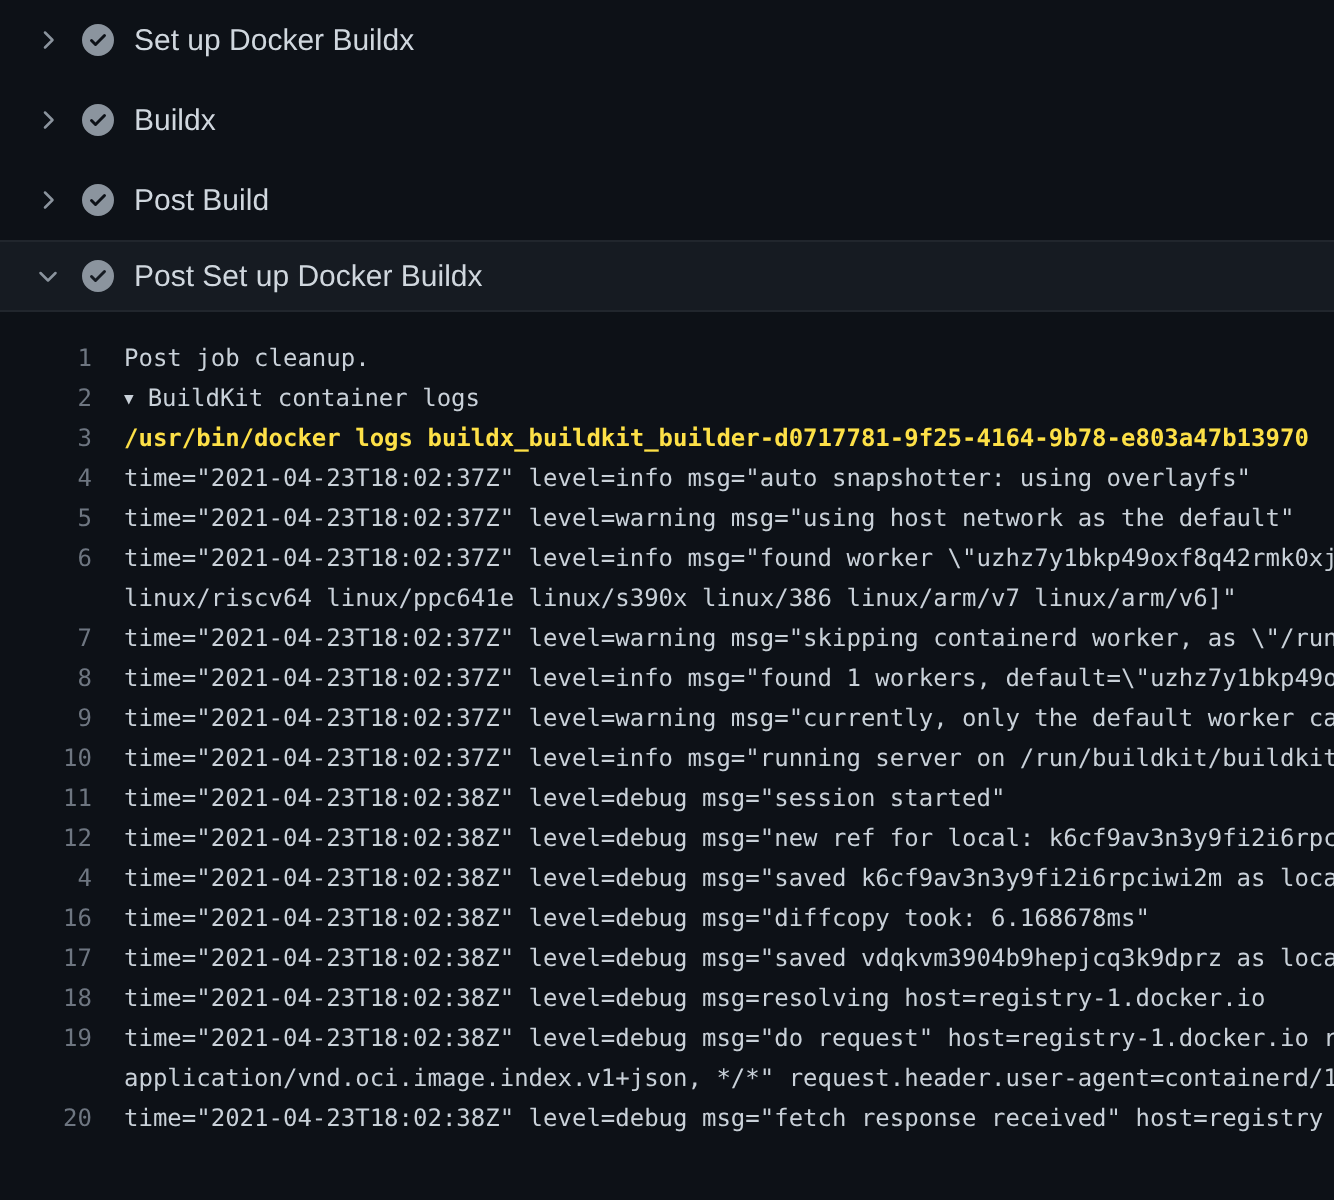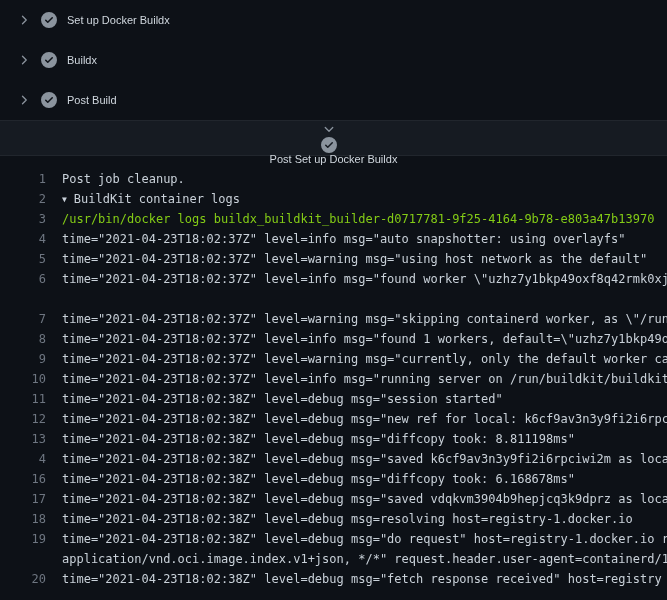--- a/index.html
+++ b/index.html
@@ -16,33 +16,32 @@
   .step {
     display:flex; align-items:center;
     height:40px; padding:0 16px;
     cursor:pointer;
   }
   .step.expanded {
     height:36px;
     background:#161b22;
     border-top:1px solid #21262d;
     border-bottom:1px solid #21262d;
-    flex-direction:column;
   }
   .chev {
     width:16px; height:16px; flex:none;
     display:flex; align-items:center; justify-content:center;
     margin-right:9px;
   }
   .check {
     width:16px; height:16px; flex:none;
     display:flex; align-items:center; justify-content:center;
     margin-right:10px;
   }
-  .step-label { font-size:11px; font-weight:400; color:#d0d7de; }
+  .step-label { font-size:15px; font-weight:400; color:#d0d7de; }
 
   
   .log {
     font-family:"DejaVu Sans Mono","Liberation Mono",monospace;
     font-size:12px; line-height:20px;
     padding-top:13px;
     color:#c9d1d9;
   }
   .row {
     display:flex;
@@ -50,21 +49,21 @@
     white-space:pre;
     overflow:hidden;
   }
   .num {
     flex:none; width:46px;
     text-align:right;
     color:#6e7681;
     cursor:pointer;
   }
   .txt { padding-left:16px; }
-  .row.command .txt { color:#84cc16; font-weight:400; }
+  .row.command .txt { color:#fde047; font-weight:700; }
   .row.group .txt { cursor:pointer; }
   .tri {
     display:inline-block;
     font-size:8px;
     vertical-align:1px;
     margin-right:7px;
     color:#c9d1d9;
   }
 </style>
 </head>
@@ -125,28 +124,27 @@
         <span class="step-label">Post Set up Docker Buildx</span>
       </div>
     </div>
   <div class="log">
       <div class="row plain"><span class="num">1</span><span class="txt">Post job cleanup.</span></div>
       <div class="row group"><span class="num">2</span><span class="txt"><span class="tri">▼</span><span>BuildKit container logs</span></span></div>
       <div class="row command"><span class="num">3</span><span class="txt">/usr/bin/docker logs buildx_buildkit_builder-d0717781-9f25-4164-9b78-e803a47b13970</span></div>
       <div class="row plain"><span class="num">4</span><span class="txt">time="2021-04-23T18:02:37Z" level=info msg="auto snapshotter: using overlayfs"</span></div>
       <div class="row plain"><span class="num">5</span><span class="txt">time="2021-04-23T18:02:37Z" level=warning msg="using host network as the default"</span></div>
       <div class="row plain"><span class="num">6</span><span class="txt">time="2021-04-23T18:02:37Z" level=info msg="found worker \"uzhz7y1bkp49oxf8q42rmk0xj</span></div>
-      <div class="row plain"><span class="num"></span></div>
+      <div class="row plain"><span class="num"></span><span class="txt">linux/riscv64 linux/ppc641e linux/s390x linux/386 linux/arm/v7 linux/arm/v6]"</span></div>
       <div class="row plain"><span class="num">7</span><span class="txt">time="2021-04-23T18:02:37Z" level=warning msg="skipping containerd worker, as \"/run</span></div>
       <div class="row plain"><span class="num">8</span><span class="txt">time="2021-04-23T18:02:37Z" level=info msg="found 1 workers, default=\"uzhz7y1bkp49o</span></div>
       <div class="row plain"><span class="num">9</span><span class="txt">time="2021-04-23T18:02:37Z" level=warning msg="currently, only the default worker ca</span></div>
       <div class="row plain"><span class="num">10</span><span class="txt">time="2021-04-23T18:02:37Z" level=info msg="running server on /run/buildkit/buildkit</span></div>
       <div class="row plain"><span class="num">11</span><span class="txt">time="2021-04-23T18:02:38Z" level=debug msg="session started"</span></div>
       <div class="row plain"><span class="num">12</span><span class="txt">time="2021-04-23T18:02:38Z" level=debug msg="new ref for local: k6cf9av3n3y9fi2i6rpc</span></div>
-      <div class="row plain"><span class="num">13</span><span class="txt">time="2021-04-23T18:02:38Z" level=debug msg="diffcopy took: 8.811198ms"</span></div>
       <div class="row plain"><span class="num">4</span><span class="txt">time="2021-04-23T18:02:38Z" level=debug msg="saved k6cf9av3n3y9fi2i6rpciwi2m as loca</span></div>
       <div class="row plain"><span class="num">16</span><span class="txt">time="2021-04-23T18:02:38Z" level=debug msg="diffcopy took: 6.168678ms"</span></div>
       <div class="row plain"><span class="num">17</span><span class="txt">time="2021-04-23T18:02:38Z" level=debug msg="saved vdqkvm3904b9hepjcq3k9dprz as loca</span></div>
       <div class="row plain"><span class="num">18</span><span class="txt">time="2021-04-23T18:02:38Z" level=debug msg=resolving host=registry-1.docker.io</span></div>
       <div class="row plain"><span class="num">19</span><span class="txt">time="2021-04-23T18:02:38Z" level=debug msg="do request" host=registry-1.docker.io r</span></div>
       <div class="row plain"><span class="num"></span><span class="txt">application/vnd.oci.image.index.v1+json, */*" request.header.user-agent=containerd/1.4</span></div>
       <div class="row plain"><span class="num">20</span><span class="txt">time="2021-04-23T18:02:38Z" level=debug msg="fetch response received" host=registry</span></div>
     </div>
 </div>
 

